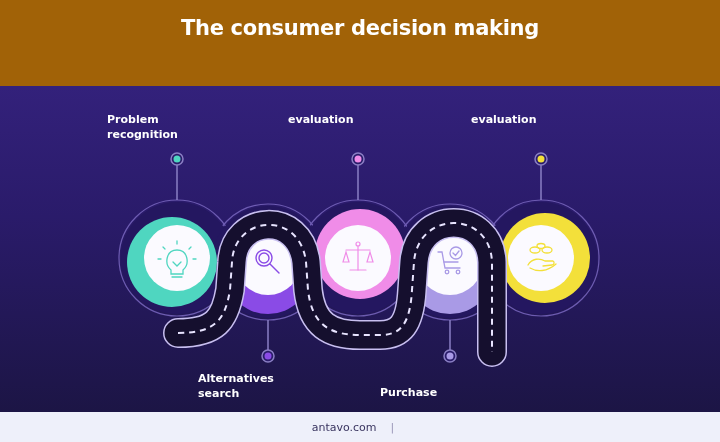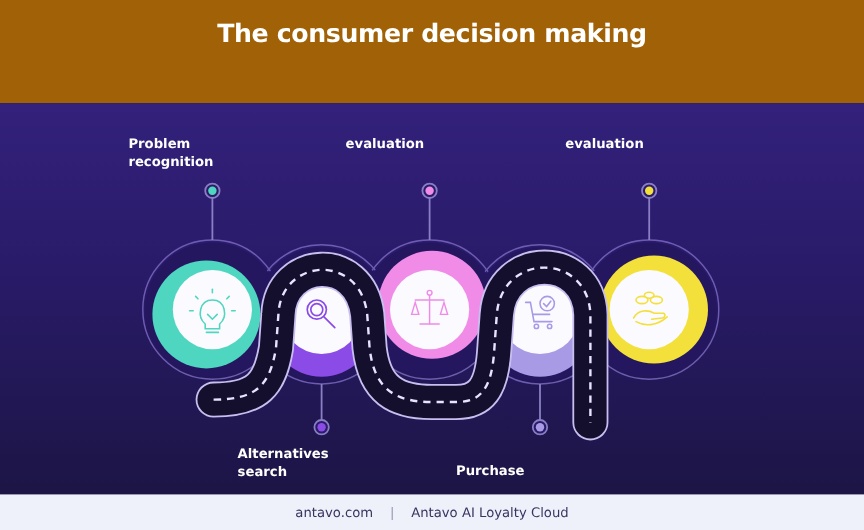--- a/index.html
+++ b/index.html
@@ -134,14 +134,13 @@
 <div class="label" style="left:380px; top:385px;">
   <div>Purchase</div>
 </div>
 <div class="label" style="left:471px; top:112px;">
   <div>evaluation</div>
 </div>
 
 <div class="footer">
   <span>antavo.com</span>
   <span class="sep">|</span>
-  <span>Antavo AI Loyalty Cloud</span>
 </div>
 
 </body></html>

